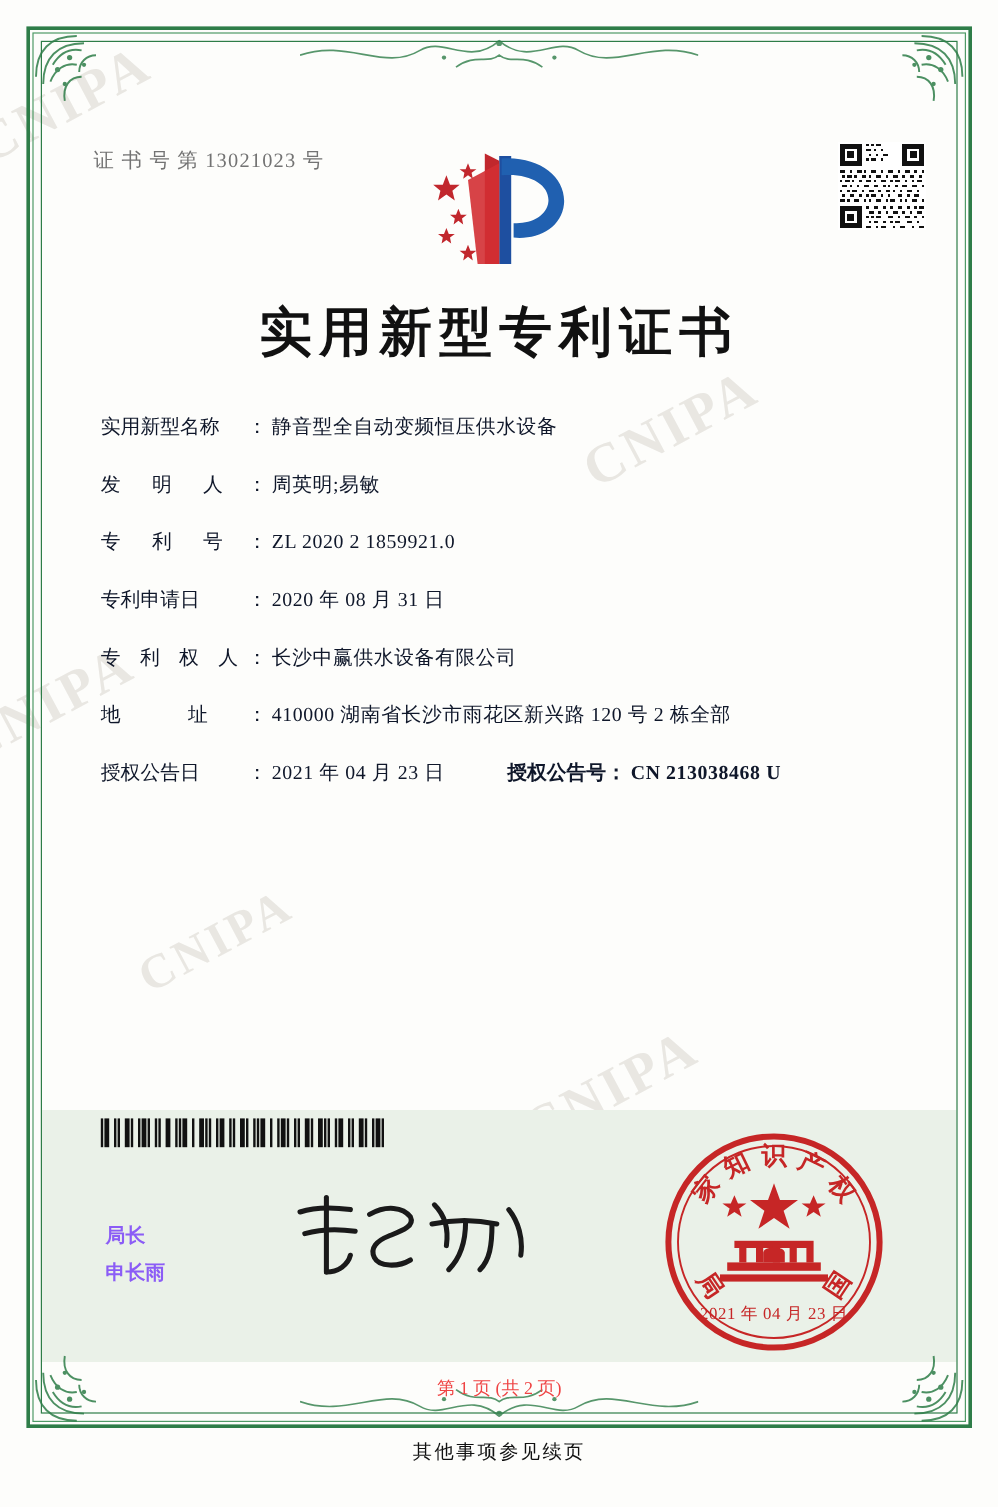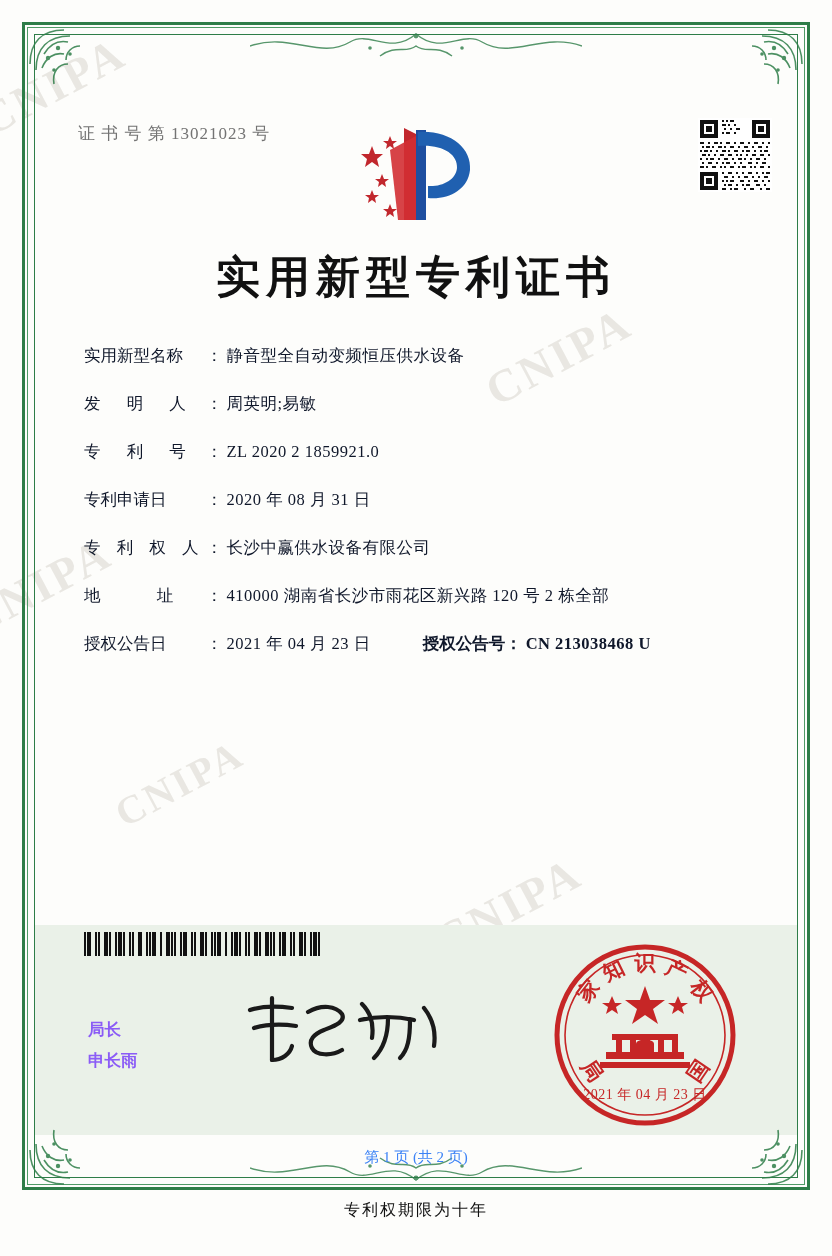--- a/index.html
+++ b/index.html
@@ -209,21 +209,21 @@
     font-size: 14px;
     color: #c62626;
     letter-spacing: .5px;
   }
 
   .page-num {
     position: absolute;
     left: 0; right: 0; top: 1148px;
     text-align: center;
     font-size: 15px;
-    color: #3b82f6;
+    color: #ef4444;
   }
 
   .footnote {
     position: absolute;
     left: 0; right: 0; top: 1200px;
     text-align: center;
     font-size: 16px;
     color: #111;
     letter-spacing: 2px;
   }
@@ -681,15 +681,15 @@
         <text x="95" y="30" text-anchor="middle" transform="rotate(52 95 95)">权</text>
         <text x="95" y="166" text-anchor="middle" transform="rotate(-56 95 95)">国</text>
         <text x="95" y="166" text-anchor="middle" transform="rotate(56 95 95)">局</text>
       </g>
     </svg>
   </div>
   <div class="seal-date">2021 年 04 月 23 日</div>
 
   <div class="page-num">第 1 页 (共 2 页)</div>
 
-  <div class="footnote">专利权期限为十年</div>
+  <div class="footnote">其他事项参见续页</div>
 
 </div>
 
 </body></html>

